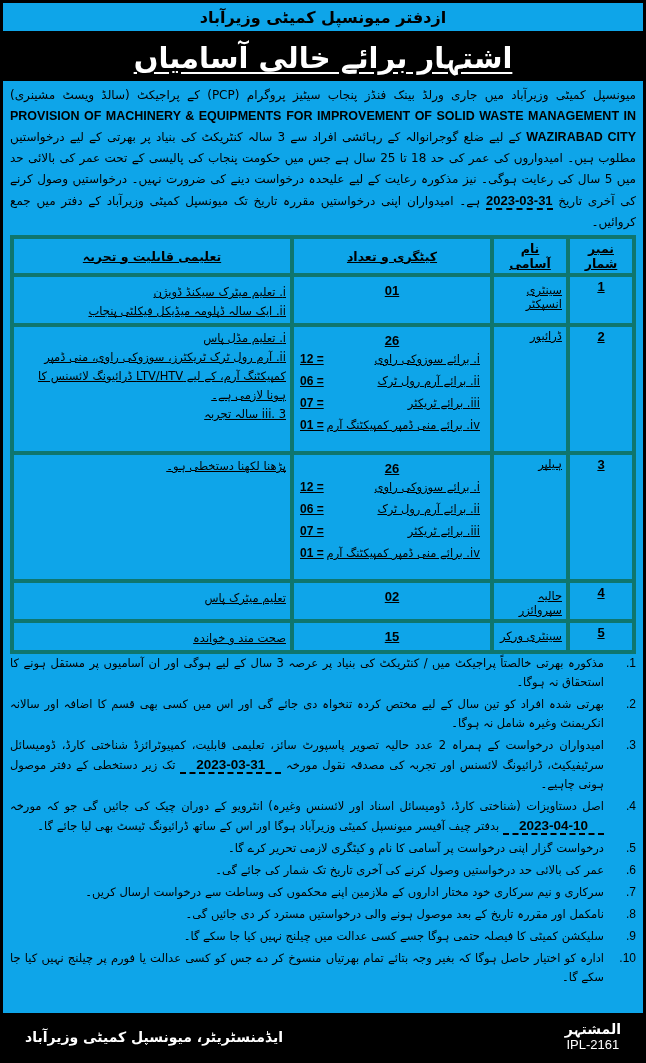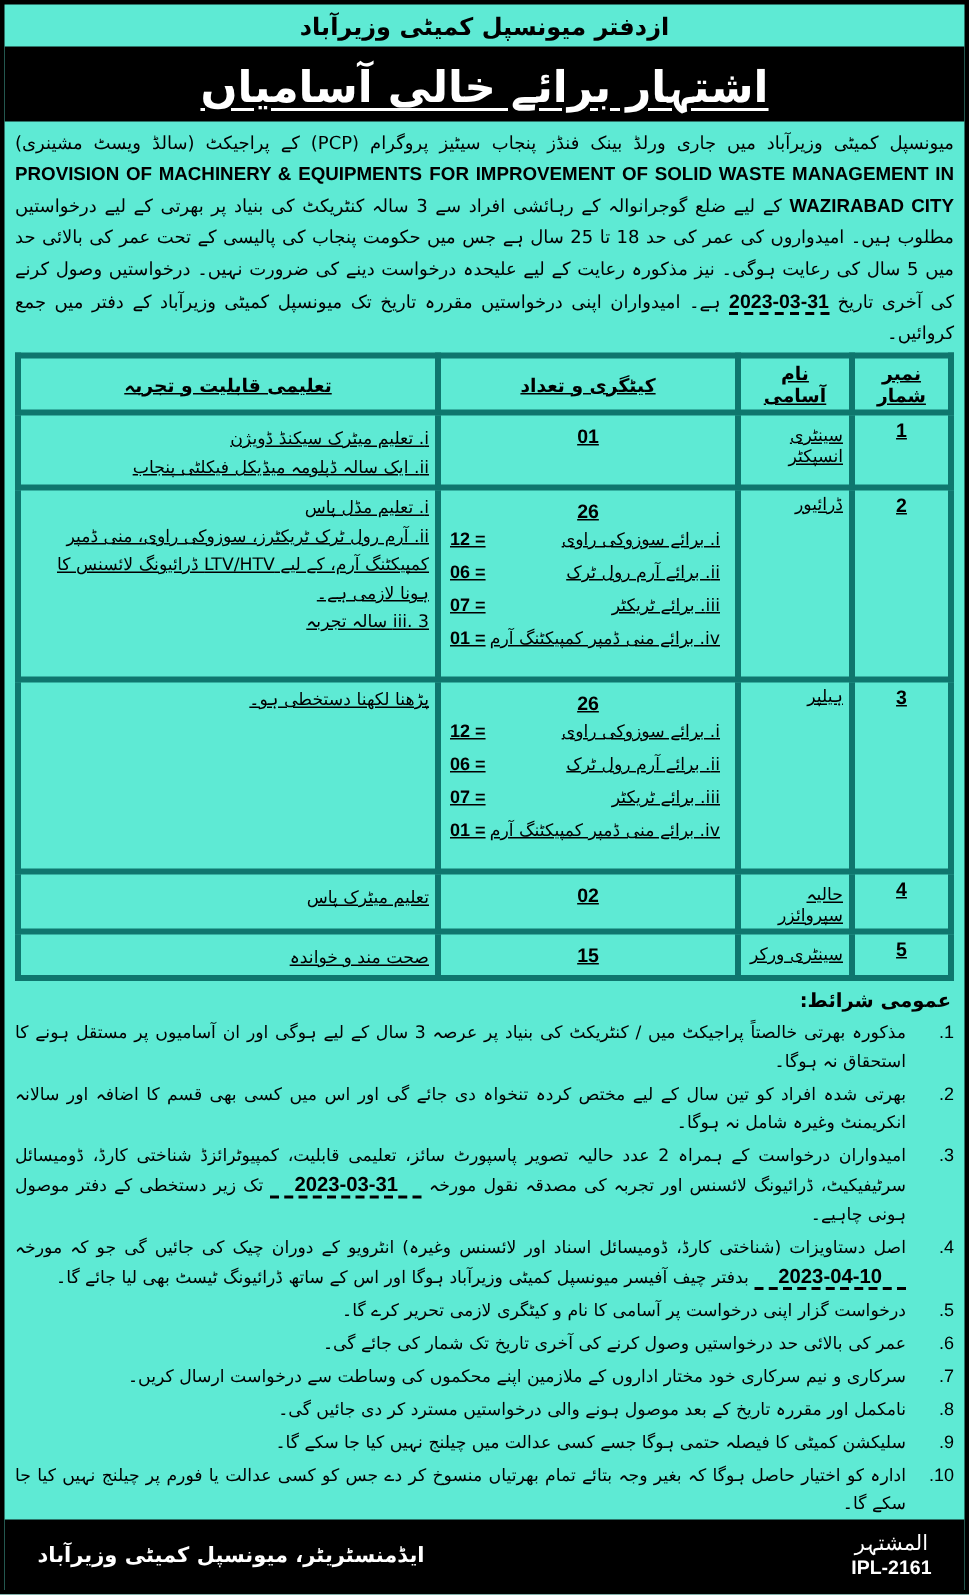--- a/index.html
+++ b/index.html
@@ -1,17 +1,17 @@
 <!DOCTYPE html>
 <html lang="ur"><head>
 <meta charset="utf-8">
 <style>
   html,body{margin:0;padding:0;background:#e8e8e8;}
   .page{
-    width:646px;height:1063px;margin:0 auto;background:#5eead4;
+    width:646px;height:1063px;margin:0 auto;background:#0ea5e9;
     border:3px solid #000;box-sizing:border-box;
     display:flex;flex-direction:column;overflow:hidden;
     font-family:"DejaVu Sans",sans-serif;color:#000;
   }
   
   .masthead{flex:0 0 28px;border-bottom:3px solid #000;display:flex;align-items:center;justify-content:center;}
   .masthead span{font-size:16px;font-weight:bold;}
   
   .title-strip{flex:0 0 47px;background:#000;display:flex;align-items:center;justify-content:center;}
   .title-strip span{color:#fff;font-size:29px;font-weight:bold;text-decoration:underline;text-underline-offset:4px;}
@@ -40,22 +40,22 @@
   
   .cond-heading{font-weight:bold;font-size:13px;margin:6px 2px 4px 0;}
   .cond-item{display:flex;direction:rtl;font-size:11.5px;line-height:19px;margin-bottom:3px;}
   .cond-num{flex:0 0 26px;direction:rtl;text-align:right;padding-left:6px;font-family:"Liberation Sans",sans-serif;font-size:12px;}
   .cond-text{flex:1;text-align:justify;text-align-last:right;}
   .cond-date{font-weight:bold;font-family:"Liberation Sans",sans-serif;font-size:13.5px;border-bottom:2px dashed #000;padding:0 16px;}
   
   .footer-bar{flex:0 0 47px;background:#000;color:#fff;display:flex;direction:rtl;align-items:center;justify-content:space-between;padding:0 22px;}
   .footer-sign{font-size:14px;font-weight:bold;}
   .footer-center{text-align:center;line-height:16px;}
-  .footer-center .pub{font-size:14px;font-weight:normal;display:block;}
-  .footer-center .ipl{font-size:13px;font-weight:bold;font-family:"Liberation Sans",sans-serif;display:block;}
+  .footer-center .pub{font-size:14px;font-weight:bold;display:block;}
+  .footer-center .ipl{font-size:13px;font-weight:normal;font-family:"Liberation Sans",sans-serif;display:block;}
 </style>
 </head>
 <body>
 
 <div class="page">
 
   <div class="masthead">
     <span>ازدفتر میونسپل کمیٹی وزیرآباد</span>
   </div>
 
@@ -167,21 +167,20 @@
             <td class="cat">
               <div class="bd-total">15</div>
             </td>
             <td class="qual">
               <div>صحت مند و خواندہ</div>
             </td>
           </tr>
         </tbody>
     </table>
 
-    <div class="cond-heading">عمومی شرائط:</div>
     <div id="conditions-list">
         <div class="cond-item">
           <span class="cond-num">1.</span>
           <span class="cond-text"><span>مذکورہ بھرتی خالصتاً پراجیکٹ میں / کنٹریکٹ کی بنیاد پر عرصہ 3 سال کے لیے ہوگی اور ان آسامیوں پر مستقل ہونے کا استحقاق نہ ہوگا۔</span></span>
         </div>
         <div class="cond-item">
           <span class="cond-num">2.</span>
           <span class="cond-text"><span>بھرتی شدہ افراد کو تین سال کے لیے مختص کردہ تنخواہ دی جائے گی اور اس میں کسی بھی قسم کا اضافہ اور سالانہ انکریمنٹ وغیرہ شامل نہ ہوگا۔</span></span>
         </div>
         <div class="cond-item">

